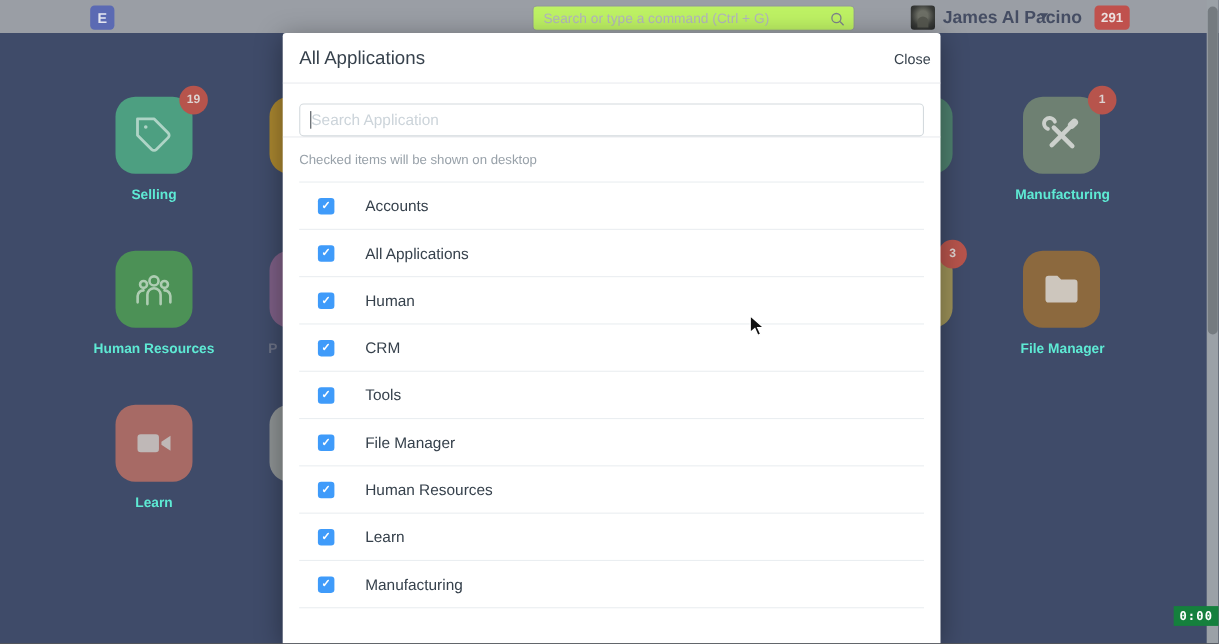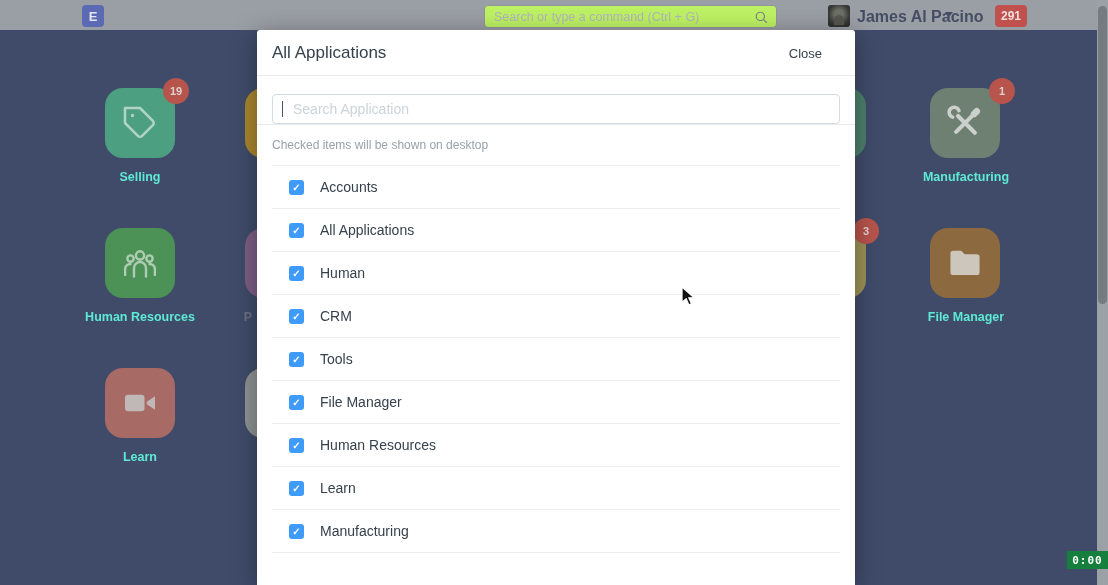--- a/index.html
+++ b/index.html
@@ -43,36 +43,36 @@
 
   
   .scrollbar { position:absolute; right:0; top:0; width:11px; height:585px; background:#9ba1a7; z-index:3; }
   .scroll-thumb { position:absolute; left:1px; top:6px; width:9px; height:298px; border-radius:5px; background:#757b80; }
 
   
   .modal { position:absolute; left:257px; top:30px; width:598px; height:555px; background:#ffffff;
           border-radius:3px 3px 0 0; box-shadow:0 4px 24px rgba(0,0,0,.35); z-index:10; overflow:hidden; }
   .modal-header { position:relative; height:46px; border-bottom:1px solid #e9ecef; }
   .modal-title { position:absolute; left:15px; top:13px; font-size:17px; color:#36414c; }
-  .modal-close { position:absolute; right:33px; top:16px; font-size:13px; color:#36414c; cursor:pointer; }
+  .modal-close { position:absolute; right:9px; top:16px; font-size:13px; color:#36414c; cursor:pointer; }
   .search-wrap { position:relative; margin:18px 15px 0; height:30px; }
   .search-wrap input { width:100%; height:30px; border:1px solid #d4dade; border-radius:4px; outline:none;
-          padding:0 20px; font-family:"Liberation Sans",sans-serif; font-size:14px; color:#36414c; }
+          padding:0 10px; font-family:"Liberation Sans",sans-serif; font-size:14px; color:#36414c; }
   .search-wrap input::placeholder { color:#ccd4da; opacity:1; }
   .text-caret { position:absolute; left:10px; top:7px; width:1px; height:16px; background:#4b5158; }
   .install-row { margin:23px 15px 16px; text-align:right; }
   .install-link { font-size:13px; color:#36414c; cursor:pointer; }
   .modal-divider { border:none; border-top:1px solid #e9ecef; }
   .hint { margin:13px 15px 0; font-size:12px; color:#98a1a9; }
   .app-list { margin:13px 15px 0; border-top:1px solid #eaeef1; }
   .app-row { height:43px; border-bottom:1px solid #eaeef1; display:flex; align-items:center; padding-left:17px; }
   .checkbox { width:15px; height:15px; border-radius:3px; background:#3f9bfa; position:relative; flex:none; }
   .checkbox::after { content:"✓"; position:absolute; left:0; top:0; width:15px; height:15px;
           color:#fff; font-size:10px; line-height:15px; text-align:center; font-weight:bold; }
-  .app-row-label { margin-left:16px; font-size:14px; color:#36414c; }
+  .app-row-label { margin-left:28px; font-size:14px; color:#36414c; }
 
   
   .cursor { position:absolute; left:681px; top:286px; z-index:40; }
   .timer { position:absolute; right:0; bottom:16px; width:41px; height:18px; background:#15803d;
           color:#ffffff; font-family:"DejaVu Sans Mono", monospace; font-size:11px; font-weight:bold;
           letter-spacing:1px; display:flex; align-items:center; justify-content:center; z-index:50; }
 
   .icon-glyph { display:block; }
 </style>
 </head>

